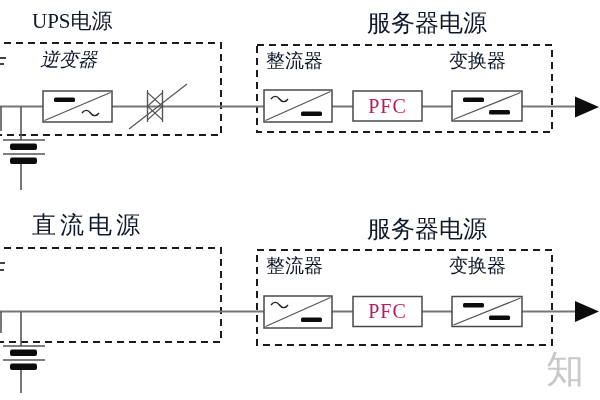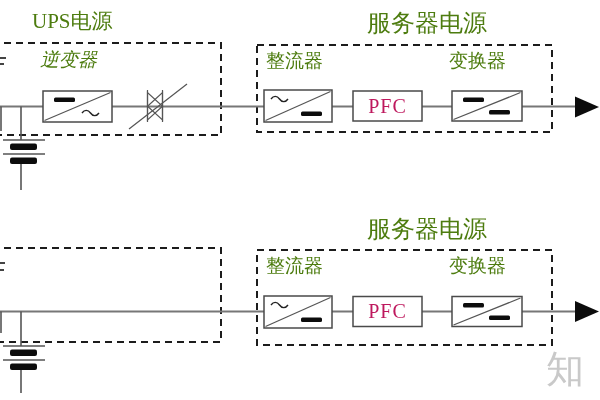--- a/index.html
+++ b/index.html
@@ -3,21 +3,21 @@
 <meta charset="utf-8">
 <style>
   html,body{margin:0;padding:0;}
   body{
     width:600px;height:400px;overflow:hidden;background:#ffffff;
     font-family:"Liberation Serif","DejaVu Serif",serif;
     position:relative;
   }
   .canvas{position:absolute;left:0;top:0;width:600px;height:400px;overflow:hidden;}
   svg{position:absolute;left:0;top:0;}
-  .txt{position:absolute;color:#4d7c0f;white-space:nowrap;line-height:1.1;}
+  .txt{position:absolute;color:#0f172a;white-space:nowrap;line-height:1.1;}
   .title{font-size:24px;}
   .lbl{font-size:19px;}
   .pfc{
     position:absolute;display:flex;align-items:center;justify-content:center;
     font-size:20px;color:#be185d;letter-spacing:1px;
   }
   .watermark{
     position:absolute;left:546px;top:344px;font-size:38px;color:#c9c9c9;
     letter-spacing:4px;font-family:"Liberation Sans","DejaVu Sans",sans-serif;
   }
@@ -143,20 +143,21 @@
   </svg>
 
   <div class="txt title" style="left:32px;top:10px;font-size:21px;">UPS电源</div>
   <div class="txt title" style="left:367px;top:10px;">服务器电源</div>
 
   <div class="txt lbl" style="left:40px;top:50px;font-style:italic;">逆变器</div>
   <div class="txt lbl" style="left:266px;top:51px;">整流器</div>
   <div class="txt lbl" style="left:449px;top:51px;">变换器</div>
   <div class="pfc" style="left:353px;top:91px;width:69px;height:30px;">PFC</div>
 
+  <div class="txt title" style="left:32px;top:212px;letter-spacing:4px;">直流电源</div>
   <div class="txt title" style="left:367px;top:216px;">服务器电源</div>
 
   <div class="txt lbl" style="left:266px;top:256px;">整流器</div>
   <div class="txt lbl" style="left:449px;top:256px;">变换器</div>
   <div class="pfc" style="left:353px;top:296px;width:69px;height:30px;">PFC</div>
 
   <div class="watermark">知乎</div>
 </div>
 
 </body></html>

